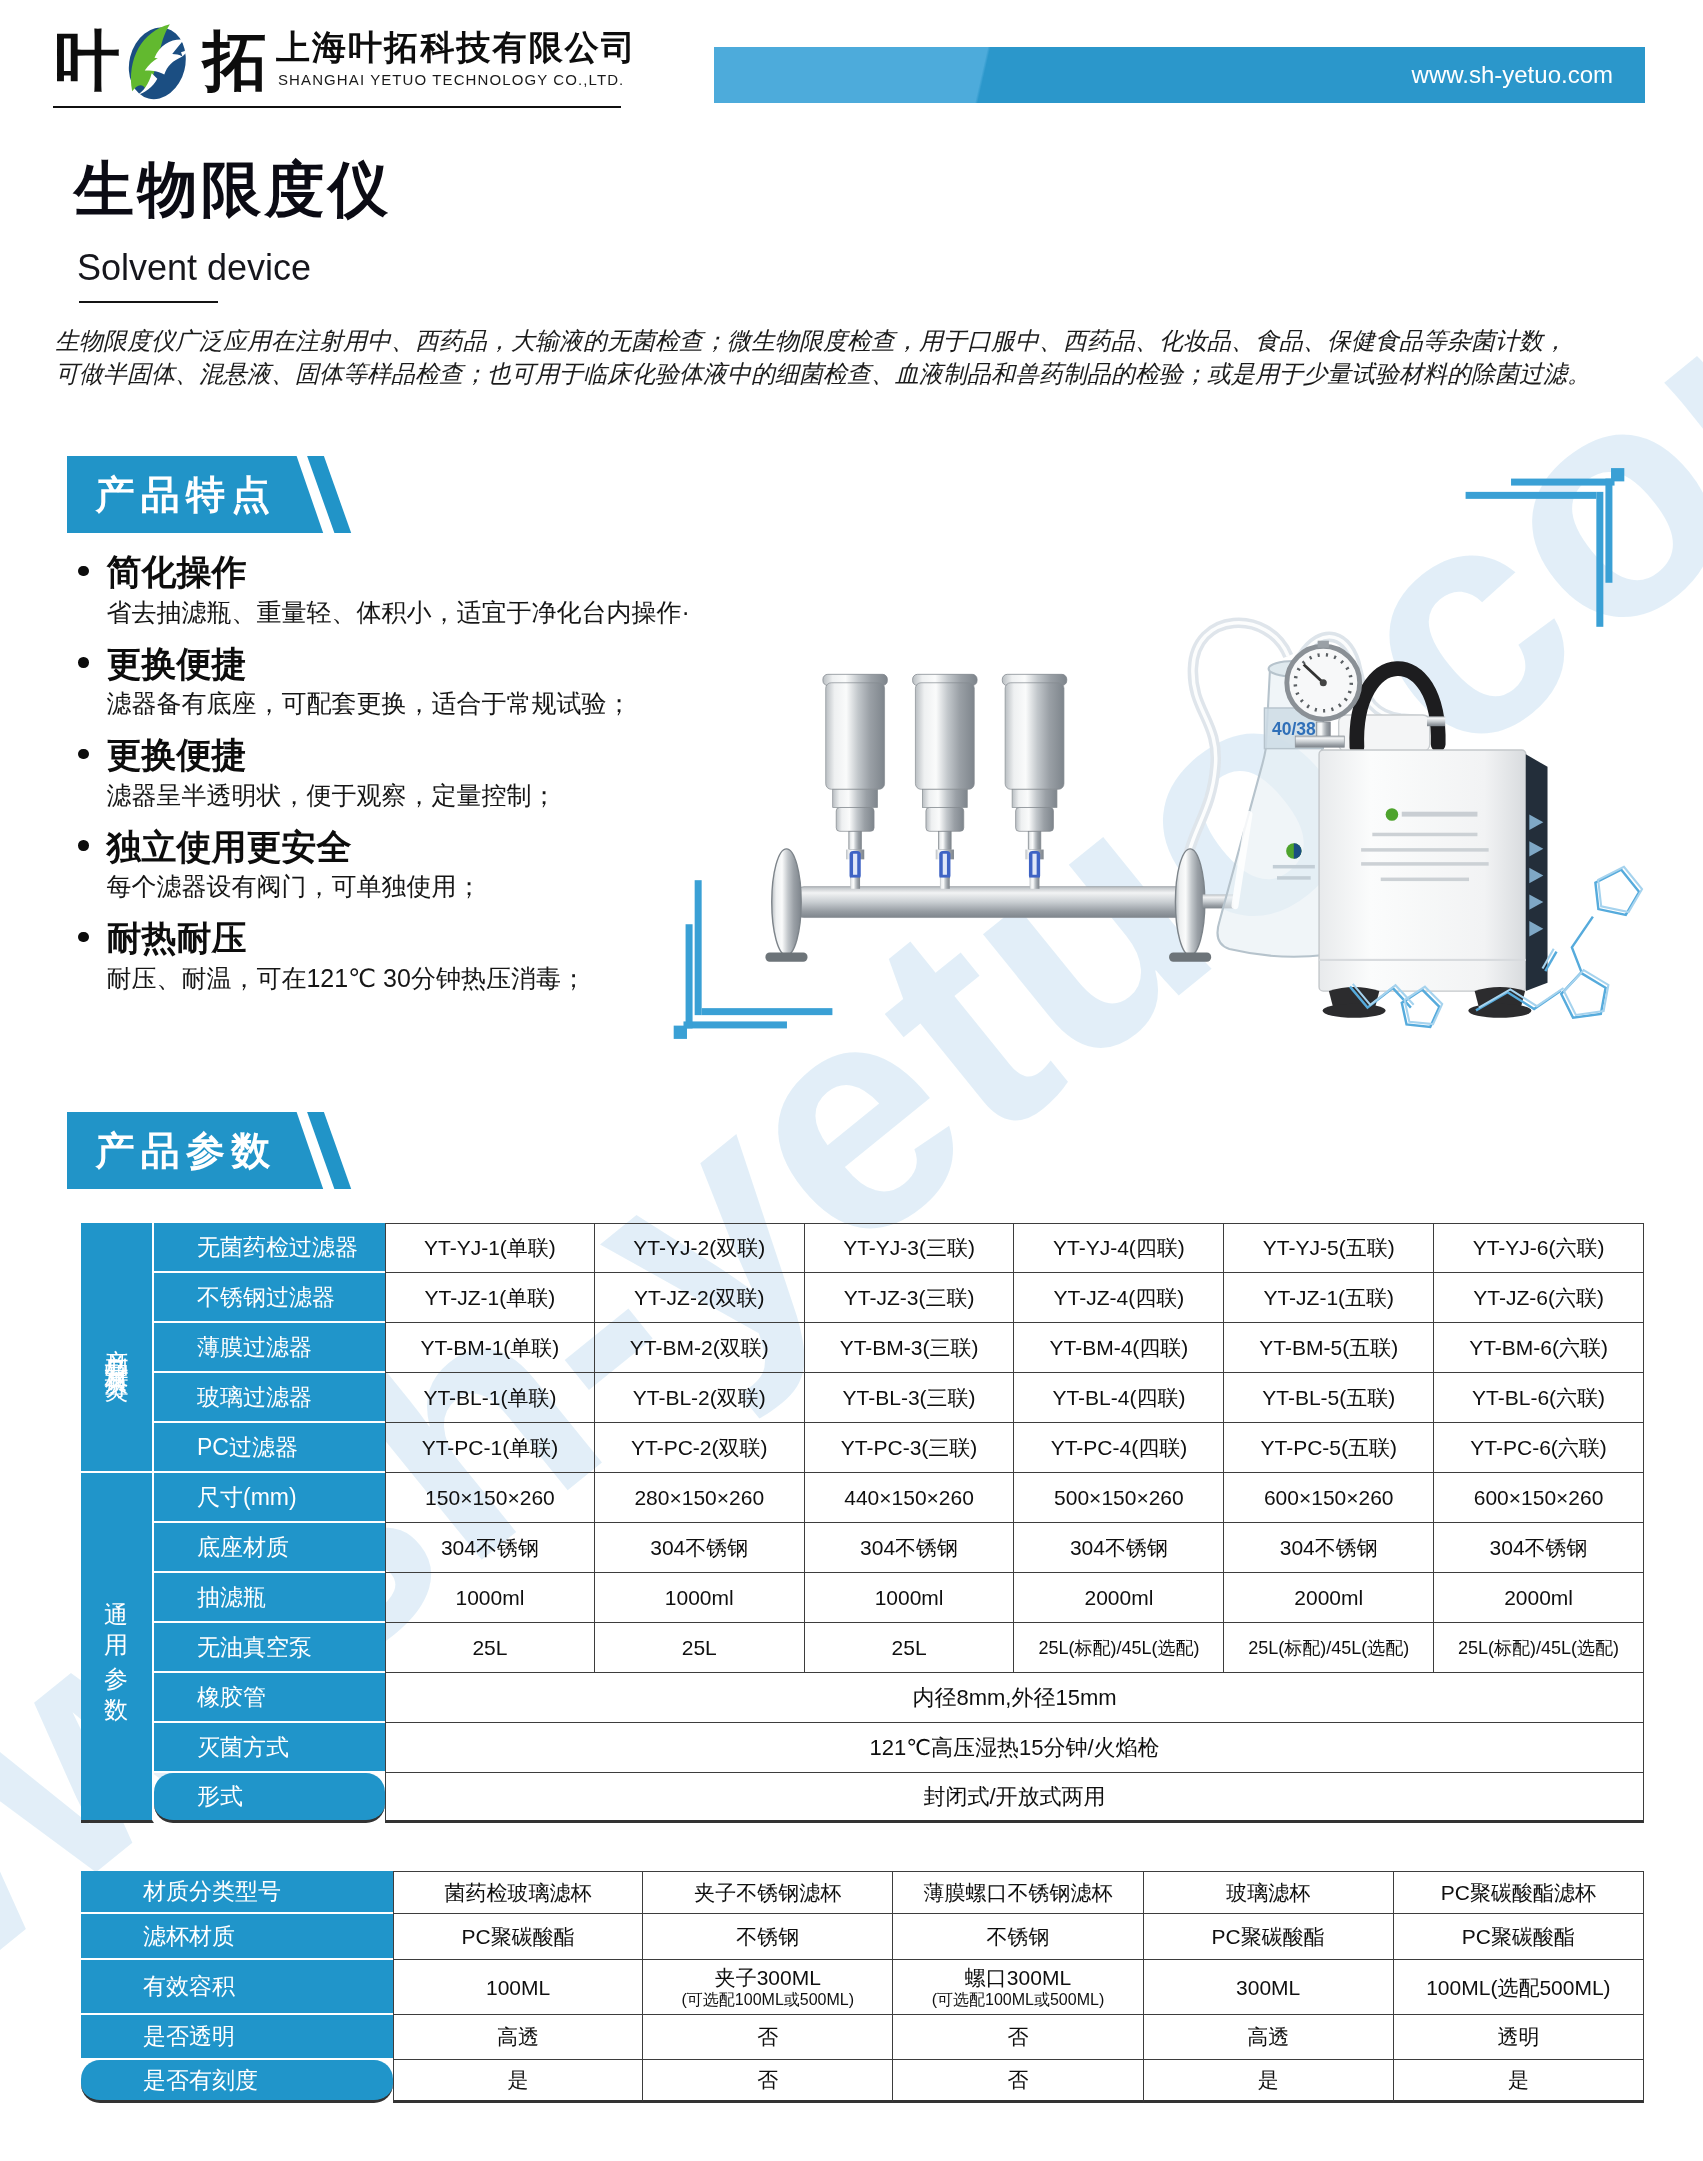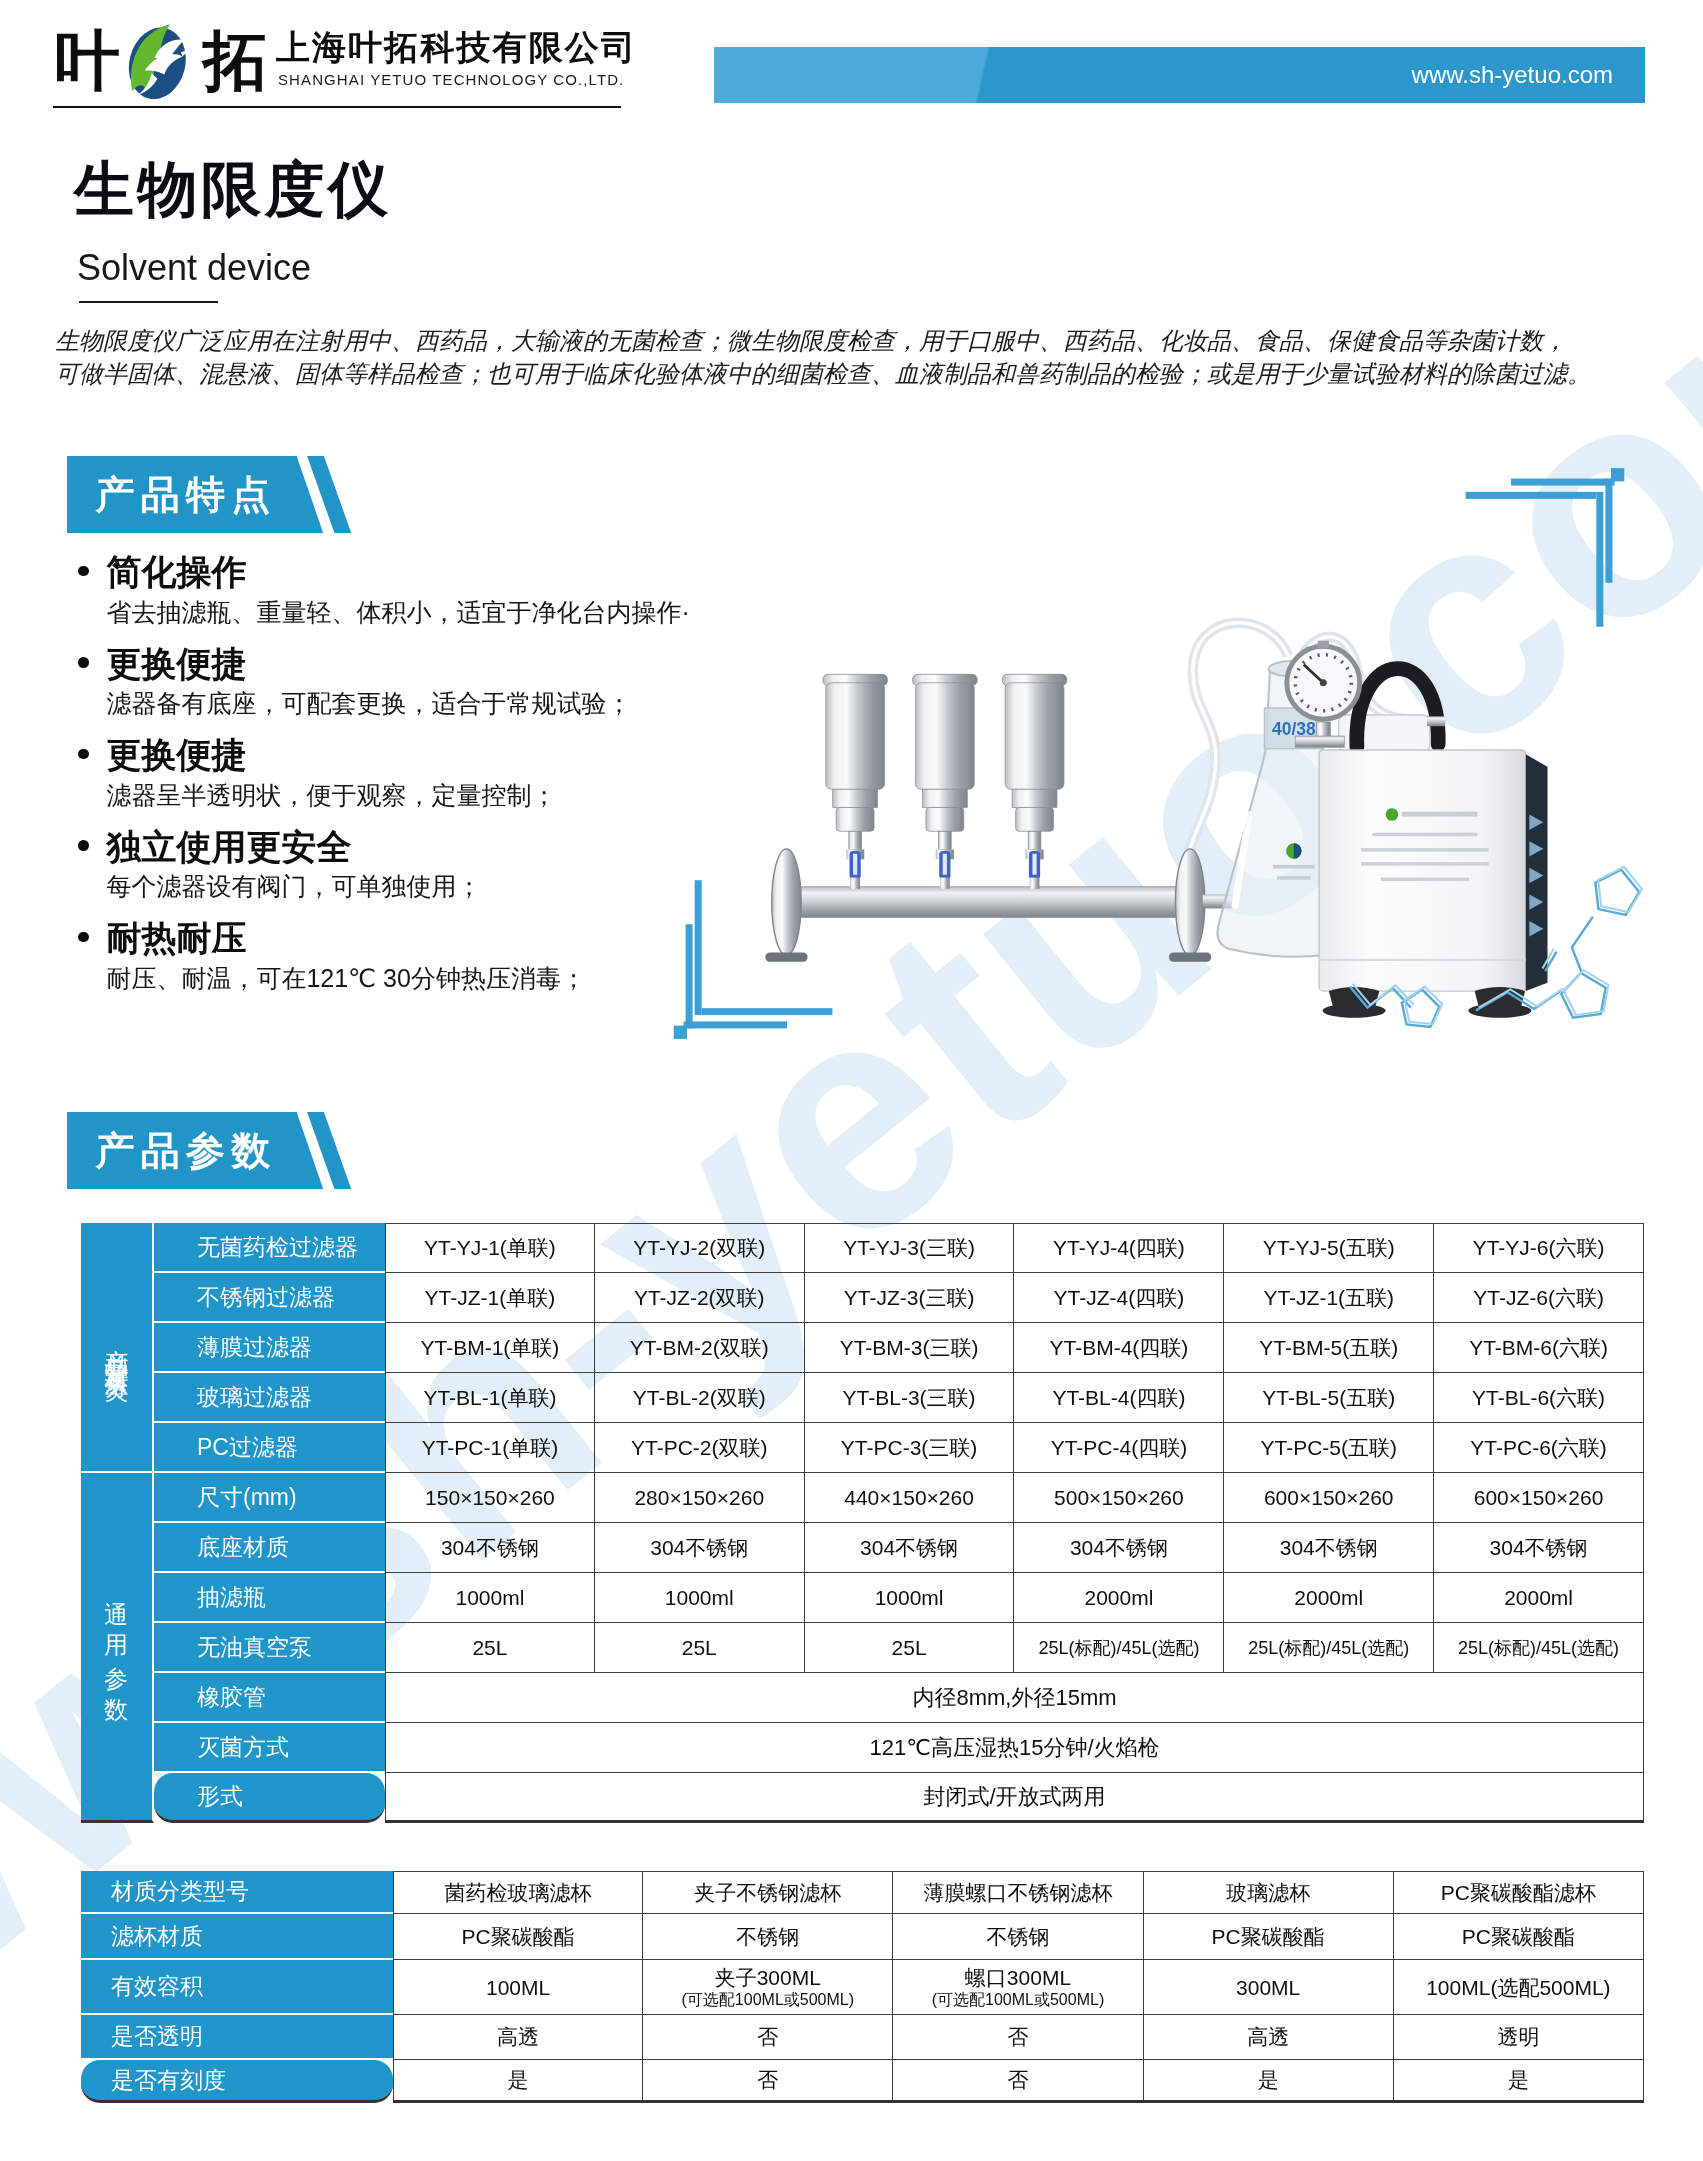--- a/index.html
+++ b/index.html
@@ -67,21 +67,21 @@
   .d, .dm {
     text-align:center; vertical-align:middle; color:#0f0f0f; font-size:21px;
     border-right:1.4px solid #3d3d3d; border-bottom:1.4px solid #3d3d3d; background:transparent;
   }
   .dm { font-size:22px; }
   .dl { border-left:1.4px solid #3d3d3d; }
   .dt { border-top:1.4px solid #3d3d3d; }
   .db { border-bottom:3.5px solid #333; }
   .cell-sub { font-size:16px; line-height:19px; }
   .cell-main { font-size:21px; line-height:25px; }
-  .t2 .rlab { padding-left:30px; }
+  .t2 .rlab { padding-left:62px; }
 
   svg text { font-family:"Liberation Sans","DejaVu Sans",sans-serif; }
 </style>
 </head>
 <body>
 
 <div class="page">
 
   <div class="watermark">www.sh-yetuo.com</div>
 

